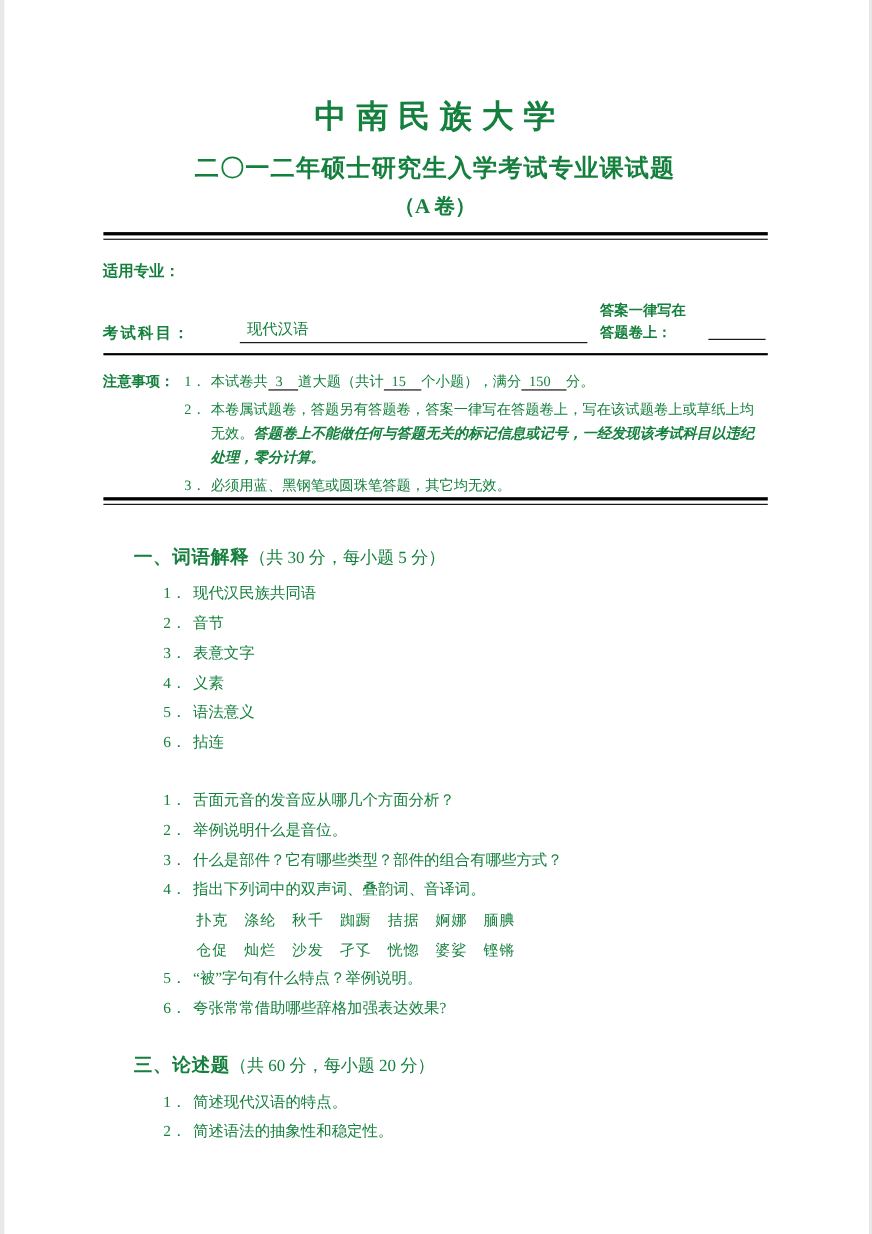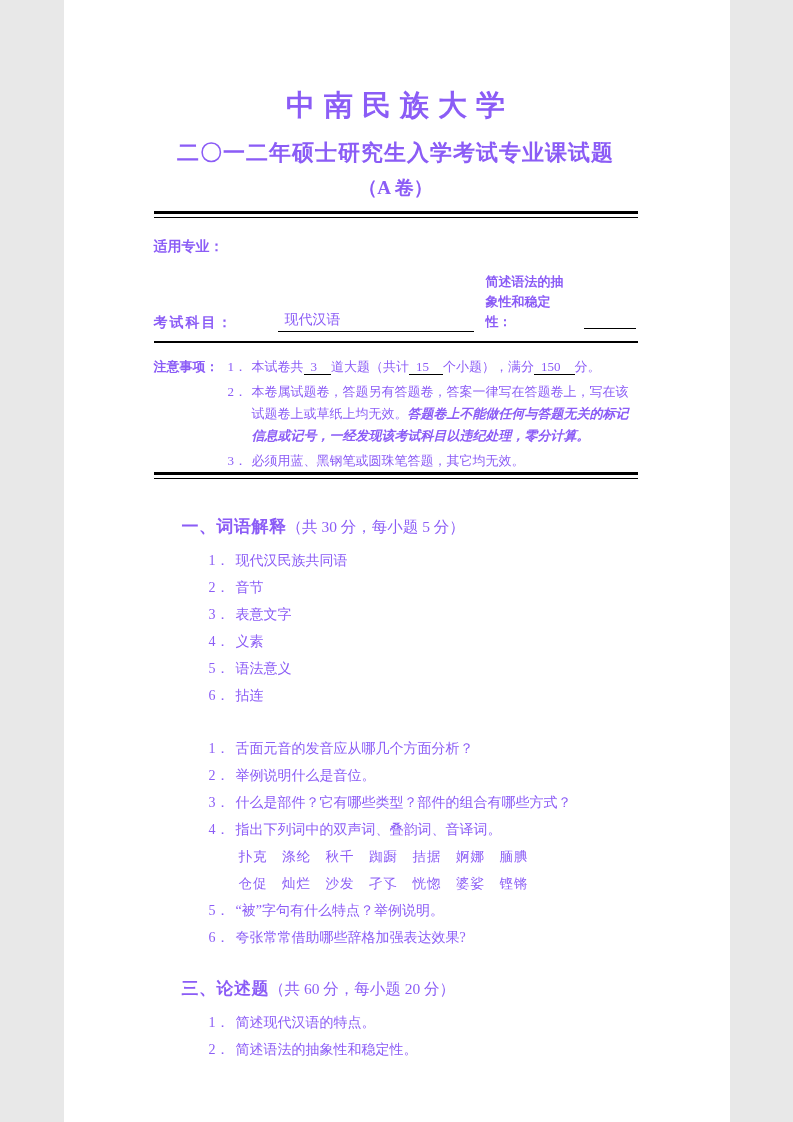--- a/index.html
+++ b/index.html
@@ -1,19 +1,19 @@
 <!DOCTYPE html>
 <html><head>
 <meta charset="utf-8">
 <style>
   * { margin:0; padding:0; box-sizing:border-box; }
   html, body { background:#e8e8e8; }
   .page {
-    width:666px; height:1122px; margin:0 auto; background:#ffffff;
-    font-family:"Liberation Serif","DejaVu Serif",serif; color:#8b5cf6;
+    width:786px; height:1122px; margin:0 auto; background:#ffffff;
+    font-family:"Liberation Serif","DejaVu Serif",serif; color:#15803d;
     overflow:hidden; position:relative;
   }
   .content { padding:86px 92px 0 90px; }
 
   
   .title { text-align:center; font-size:29px; font-weight:700; letter-spacing:9px; padding-left:9px; }
   .subtitle { text-align:center; font-size:22px; font-weight:700; margin-top:12px; letter-spacing:1px; }
   .paper-type { text-align:center; font-size:19px; font-weight:700; margin-top:7px; }
 
   
@@ -78,21 +78,21 @@
     <div class="rule-double-top"></div>
 
     <div class="form">
       <div class="form-row row1">
         <span class="flabel">适用专业：</span>
       </div>
       <div class="form-row row2">
         <span class="flabel subject-label">考试科目：</span>
         <span class="fline subject-line">现代汉语</span>
         <div class="calc">
-          <div class="calc-label">简述语法的抽象性和稳定性：</div>
+          <div class="calc-label">答案一律写在答题卷上：</div>
           <span class="calc-blank"></span>
         </div>
       </div>
     </div>
 
     <div class="rule-single"></div>
 
     <div class="notes">
       <span class="notes-label">注意事项：</span>
       <div class="notes-items">

